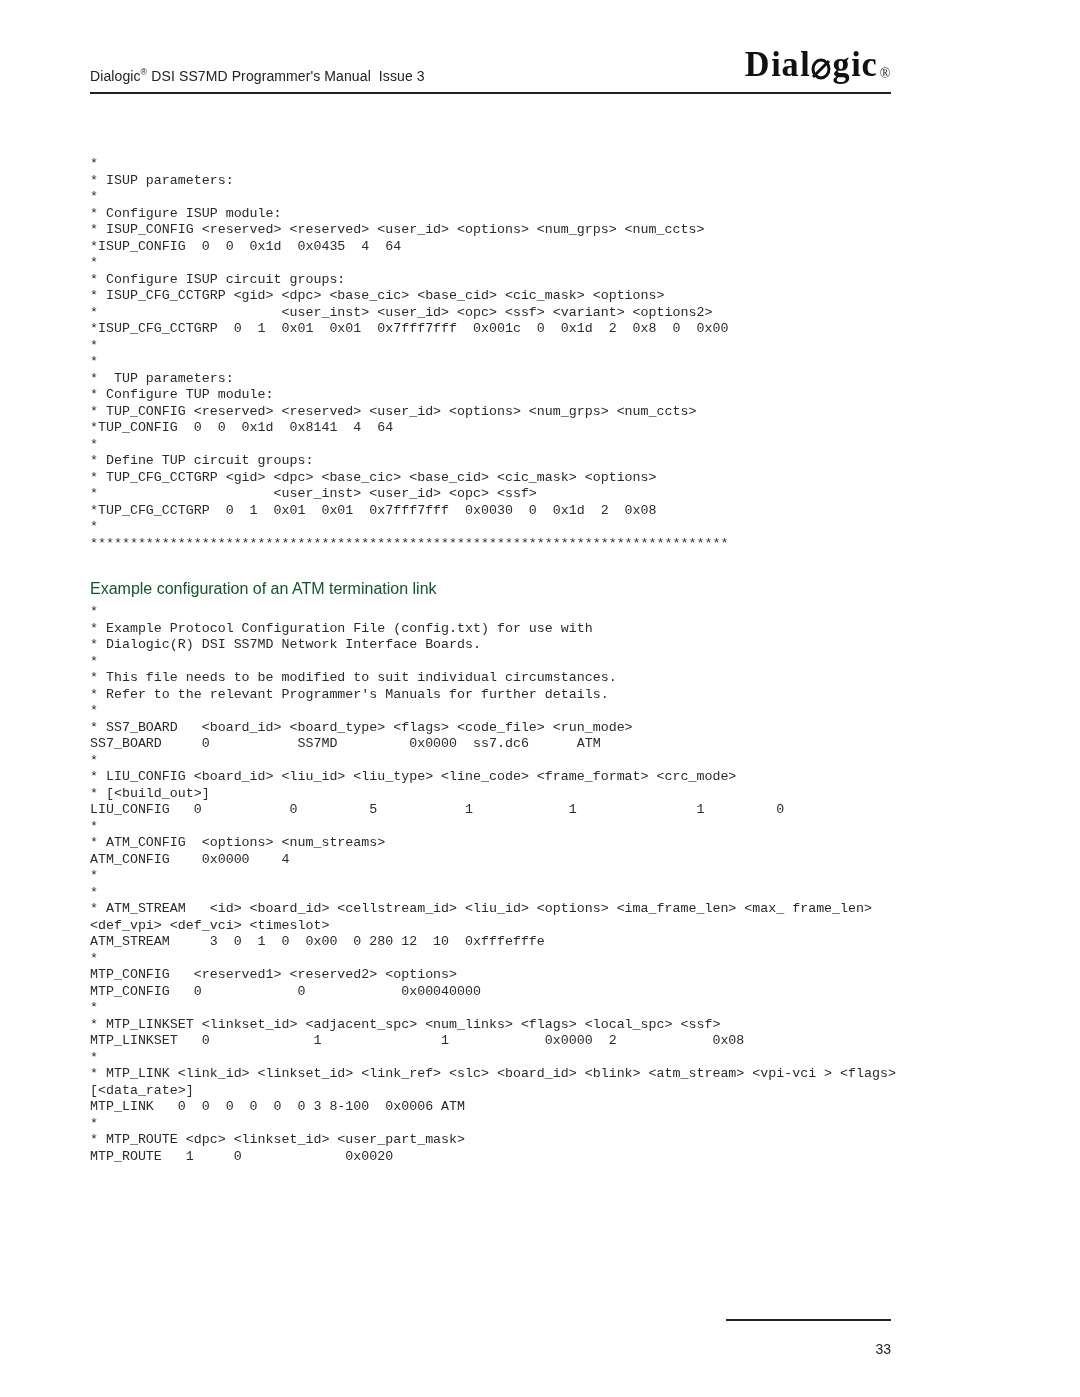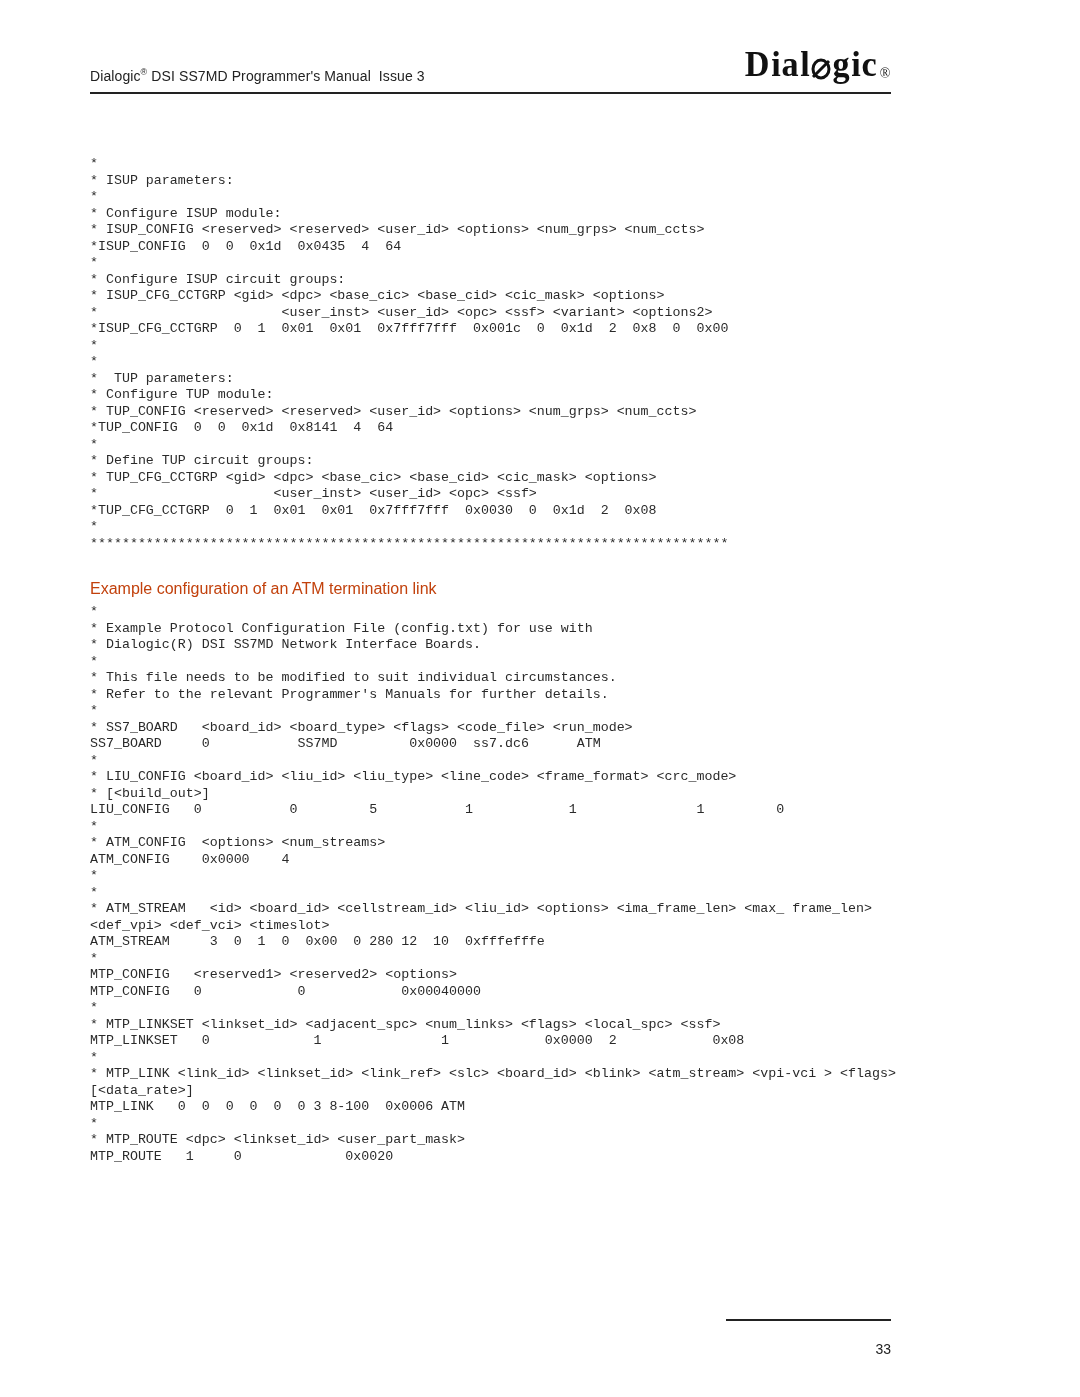--- a/index.html
+++ b/index.html
@@ -89,21 +89,21 @@
     line-height: 16.5px;
     white-space: pre;
     margin-top: 6px;
     color: #2a2a2a;
   }
   .section-title {
     font-size: 16px;
     font-weight: 400;
     margin-top: 28px;
     margin-bottom: 4px;
-    color: #c2410c;
+    color: #14532d;
   }
   .footer {
     position: absolute;
     bottom: 40px;
     right: 90px;
     left: 726px;
     border-top: 2px solid #222;
     text-align: right;
     padding-top: 20px;
     font-size: 14px;

